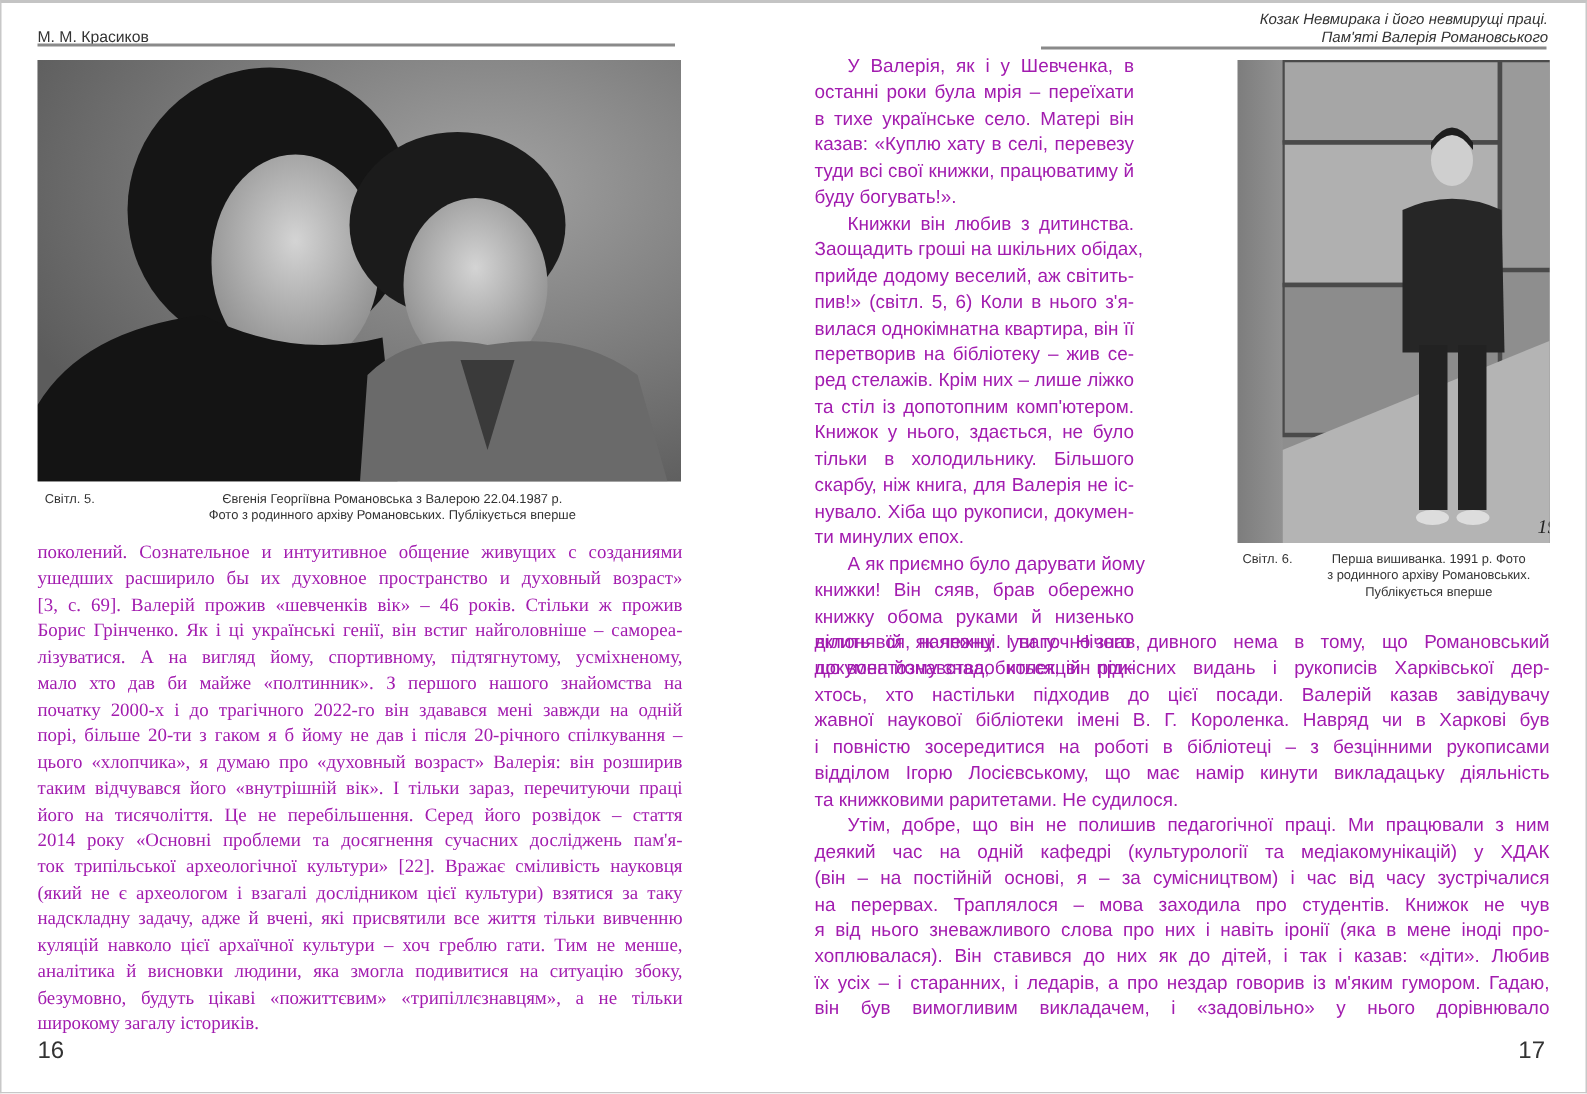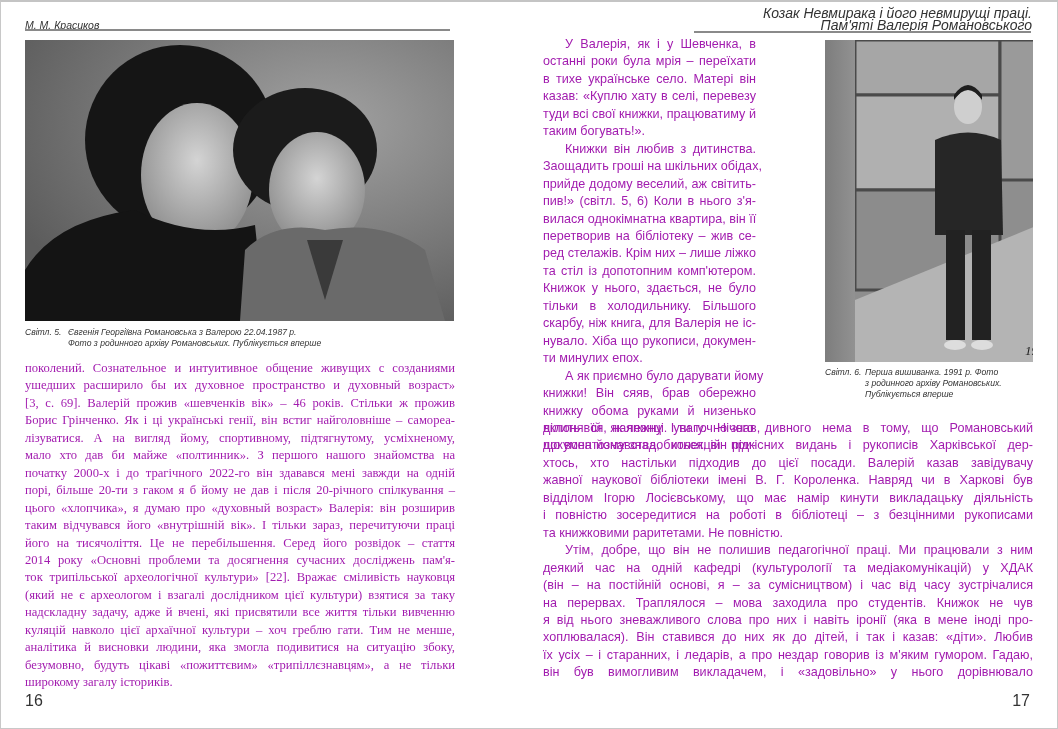--- a/index.html
+++ b/index.html
@@ -4,28 +4,28 @@
 <style>
   * { box-sizing: border-box; margin: 0; padding: 0; }
   html, body { width: 1058px; height: 729px; background: #ffffff; overflow: hidden; }
   body { position: relative; font-family: "Liberation Sans", sans-serif; color: #1e1e1e; }
   .frame { position: absolute; left: 0; top: 0; width: 1058px; height: 729px;
            border: 1px solid #c8c8c8; border-top: 2px solid #c4c4c4; }
   .page { position: absolute; top: 0; height: 729px; }
   .page-left { left: 0; width: 529px; }
   .page-right { left: 529px; width: 529px; }
 
-  .running-head-left { position: absolute; left: 25px; top: 19px; font-size: 10.5px; font-style: italic; color: #333; }
+  .running-head-left { position: absolute; left: 25px; top: 19px; font-size: 10.5px; color: #333; }
   .rule-left { position: absolute; left: 25px; top: 29px; width: 425px; height: 2px; background: #8a8a8a; }
-  .running-head-right { position: absolute; right: 26px; top: 8px; font-size: 14px; font-style: italic; color: #333; text-align: right; line-height: 11.5px; }
+  .running-head-right { position: absolute; right: 26px; top: 8px; font-size: 10px; font-style: italic; color: #333; text-align: right; line-height: 11.5px; }
   .rule-right { position: absolute; left: 165px; top: 31px; width: 337px; height: 2px; background: #8a8a8a; }
 
   .photo5 { position: absolute; left: 25px; top: 40px; width: 429px; height: 281px; overflow: hidden;
             background: radial-gradient(ellipse at 75% 35%, #9a9a9a 0%, #7a7a7a 55%, #5e5e5e 100%); }
-  .caption { font-size: 8.6px; font-style: italic; color: #333; line-height: 11px; }
+  .caption { font-size: 8.6px; color: #333; line-height: 11px; text-align: center; }
   .caption5 { position: absolute; left: 25px; top: 327px; width: 430px; display: flex; }
   .cap-label { flex: 0 0 auto; width: 43px; }
   .cap-text { flex: 1; }
 
   .body-text { font-size: 12.6px; line-height: 17.45px; text-align: justify; color: #a21caf; }
   .left-text { position: absolute; left: 25px; top: 360px; width: 430px; font-family: Liberation Serif, serif; }
   .line { display: block; white-space: nowrap; text-align-last: justify; text-align: justify; }
   .line.last { text-align-last: left; }
   .indent { text-indent: 22px; }
 
@@ -117,21 +117,21 @@
     <span style="display:block">Пам'яті Валерія Романовського</span>
   </div>
   <div class="rule-right"></div>
 
   <div class="body-text right-col-text">
     <span class="line indent">У Валерія, як і у Шевченка, в</span>
     <span class="line">останні роки була мрія – переїхати</span>
     <span class="line">в тихе українське село. Матері він</span>
     <span class="line">казав: «Куплю хату в селі, перевезу</span>
     <span class="line">туди всі свої книжки, працюватиму й</span>
-    <span class="line last">таким богувать!».</span>
+    <span class="line last">буду богувать!».</span>
     <span class="line indent">Книжки він любив з дитинства.</span>
     <span class="line">Заощадить гроші на шкільних обідах,</span>
     <span class="line">прийде додому веселий, аж світить-</span>
     <span class="line">пив!» (світл. 5, 6) Коли в нього з'я-</span>
     <span class="line">вилася однокімнатна квартира, він її</span>
     <span class="line">перетворив на бібліотеку – жив се-</span>
     <span class="line">ред стелажів. Крім них – лише ліжко</span>
     <span class="line">та стіл із допотопним комп'ютером.</span>
     <span class="line">Книжок у нього, здається, не було</span>
     <span class="line">тільки в холодильнику. Більшого</span>
@@ -174,23 +174,23 @@
       <span style="display:block">з родинного архіву Романовських.</span>
       <span style="display:block">Публікується вперше</span>
     </span>
   </div>
 
   <div class="body-text right-full-text">
     <span class="line">ділить їй належну увагу. Нічого дивного нема в тому, що Романовський</span>
     <span class="line">документознавства, колекцій рідкісних видань і рукописів Харківської дер-</span>
     <span class="line">хтось, хто настільки підходив до цієї посади. Валерій казав завідувачу</span>
     <span class="line">жавної наукової бібліотеки імені В. Г. Короленка. Навряд чи в Харкові був</span>
+    <span class="line">і повністю зосередитися на роботі в бібліотеці – з безцінними рукописами</span>
     <span class="line">відділом Ігорю Лосієвському, що має намір кинути викладацьку діяльність</span>
-    <span class="line">і повністю зосередитися на роботі в бібліотеці – з безцінними рукописами</span>
-    <span class="line last">та книжковими раритетами. Не повністю.</span>
+    <span class="line last">та книжковими раритетами. Не судилося.</span>
     <span class="line indent">Утім, добре, що він не полишив педагогічної праці. Ми працювали з ним</span>
     <span class="line">деякий час на одній кафедрі (культурології та медіакомунікацій) у ХДАК</span>
     <span class="line">(він – на постійній основі, я – за сумісництвом) і час від часу зустрічалися</span>
     <span class="line">на перервах. Траплялося – мова заходила про студентів. Книжок не чув</span>
     <span class="line">я від нього зневажливого слова про них і навіть іронії (яка в мене іноді про-</span>
     <span class="line">хоплювалася). Він ставився до них як до дітей, і так і казав: «діти». Любив</span>
     <span class="line">їх усіх – і старанних, і ледарів, а про нездар говорив із м'яким гумором. Гадаю,</span>
     <span class="line">він був вимогливим викладачем, і «задовільно» у нього дорівнювало</span>
   </div>
 

